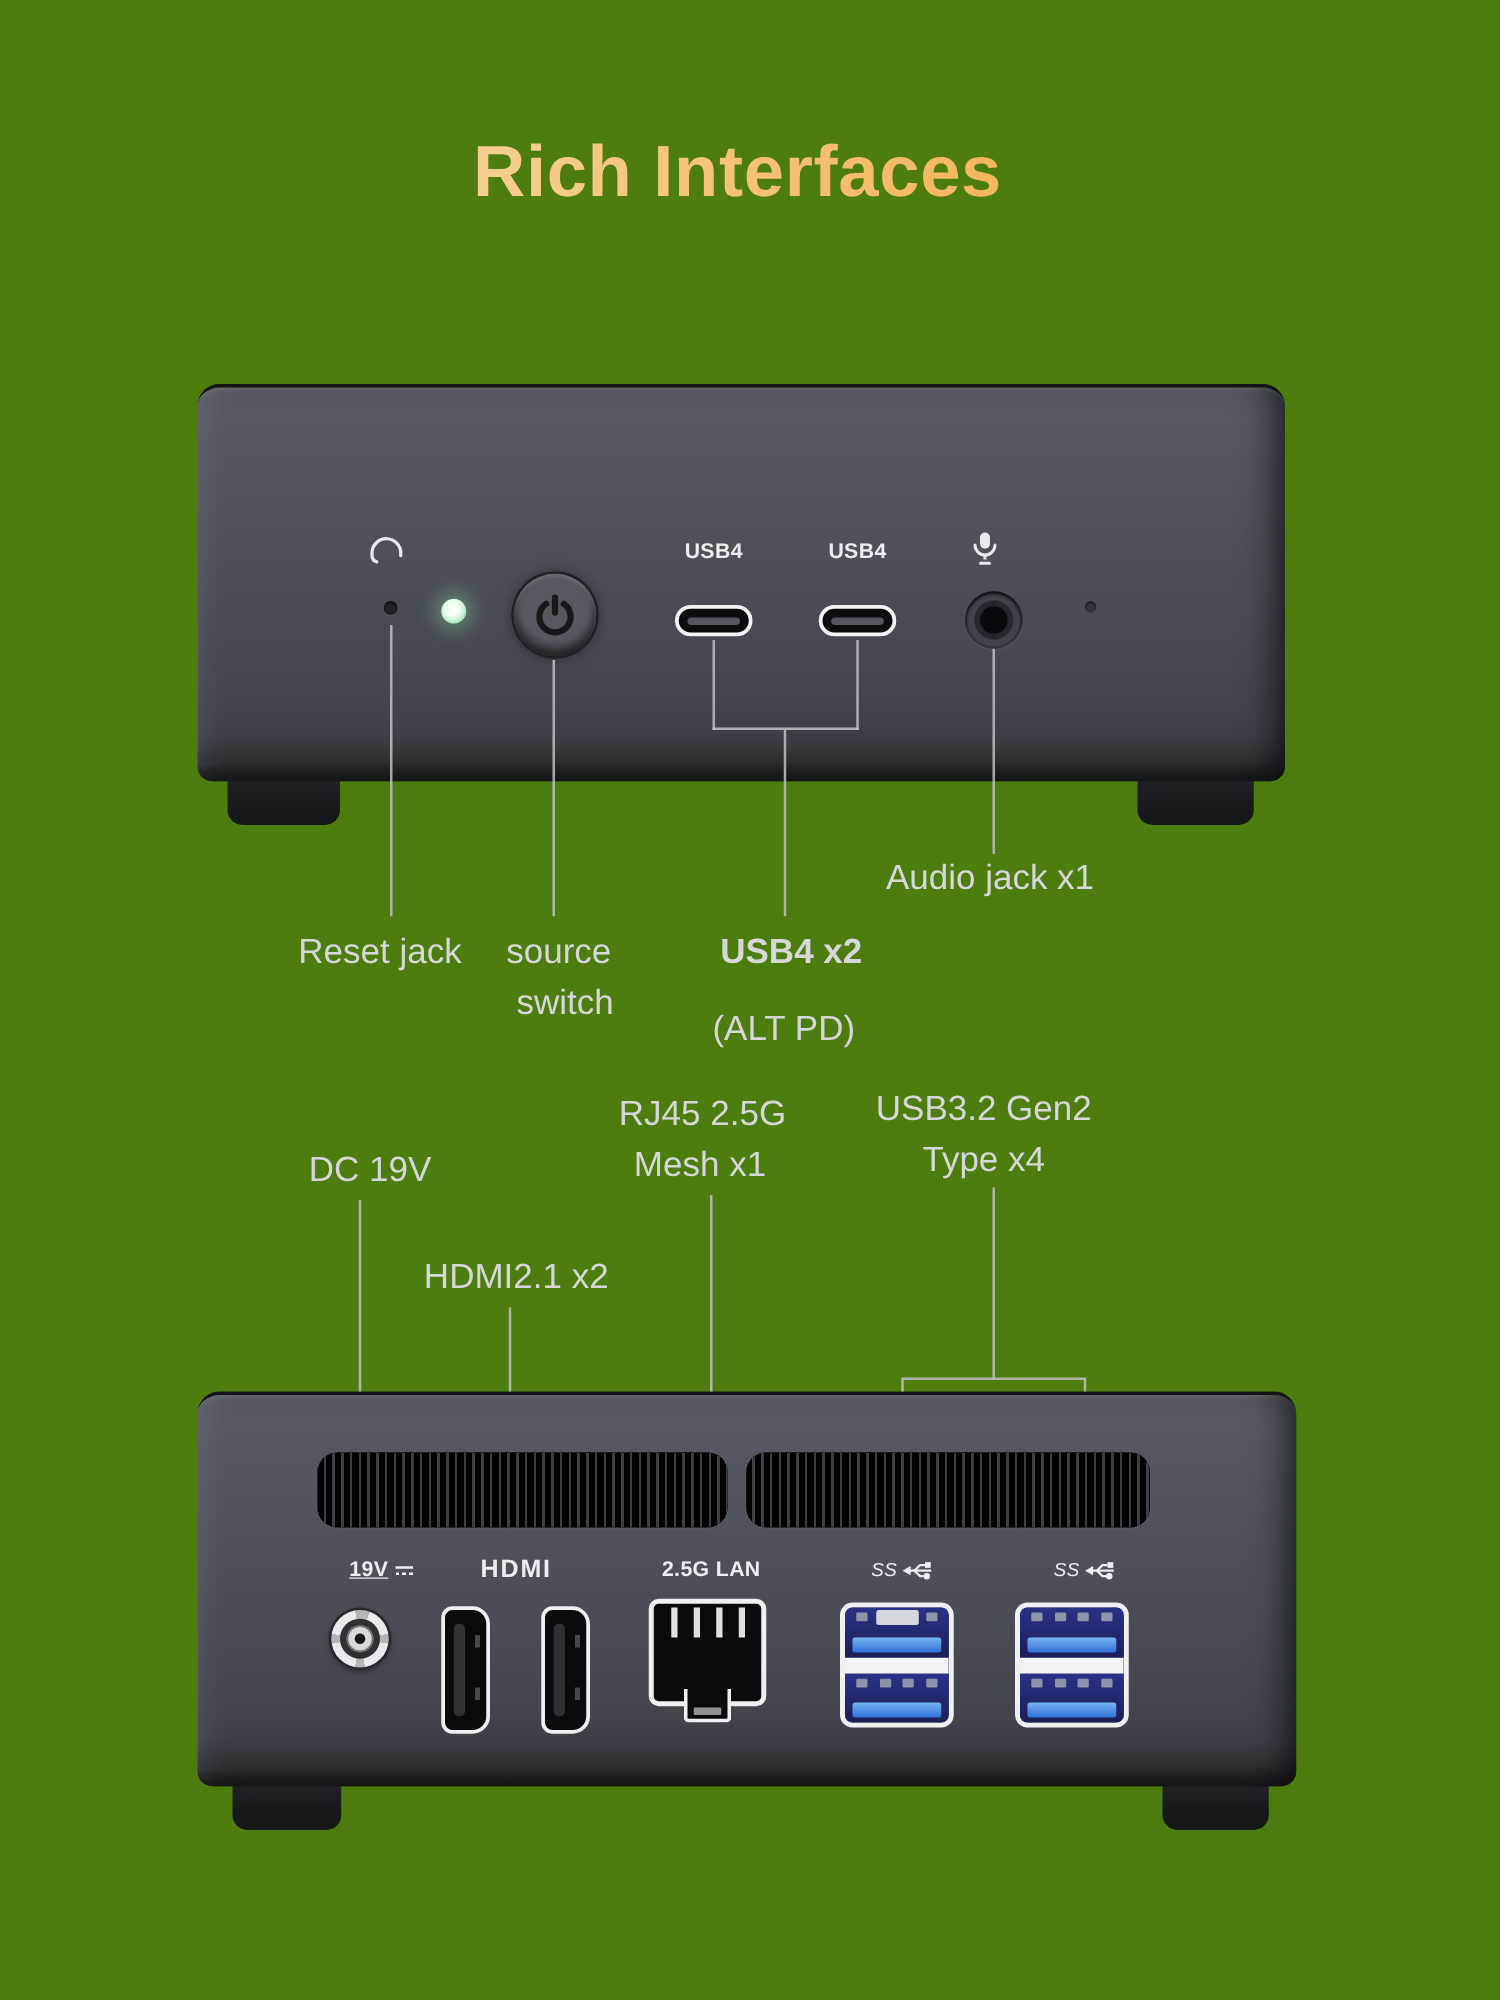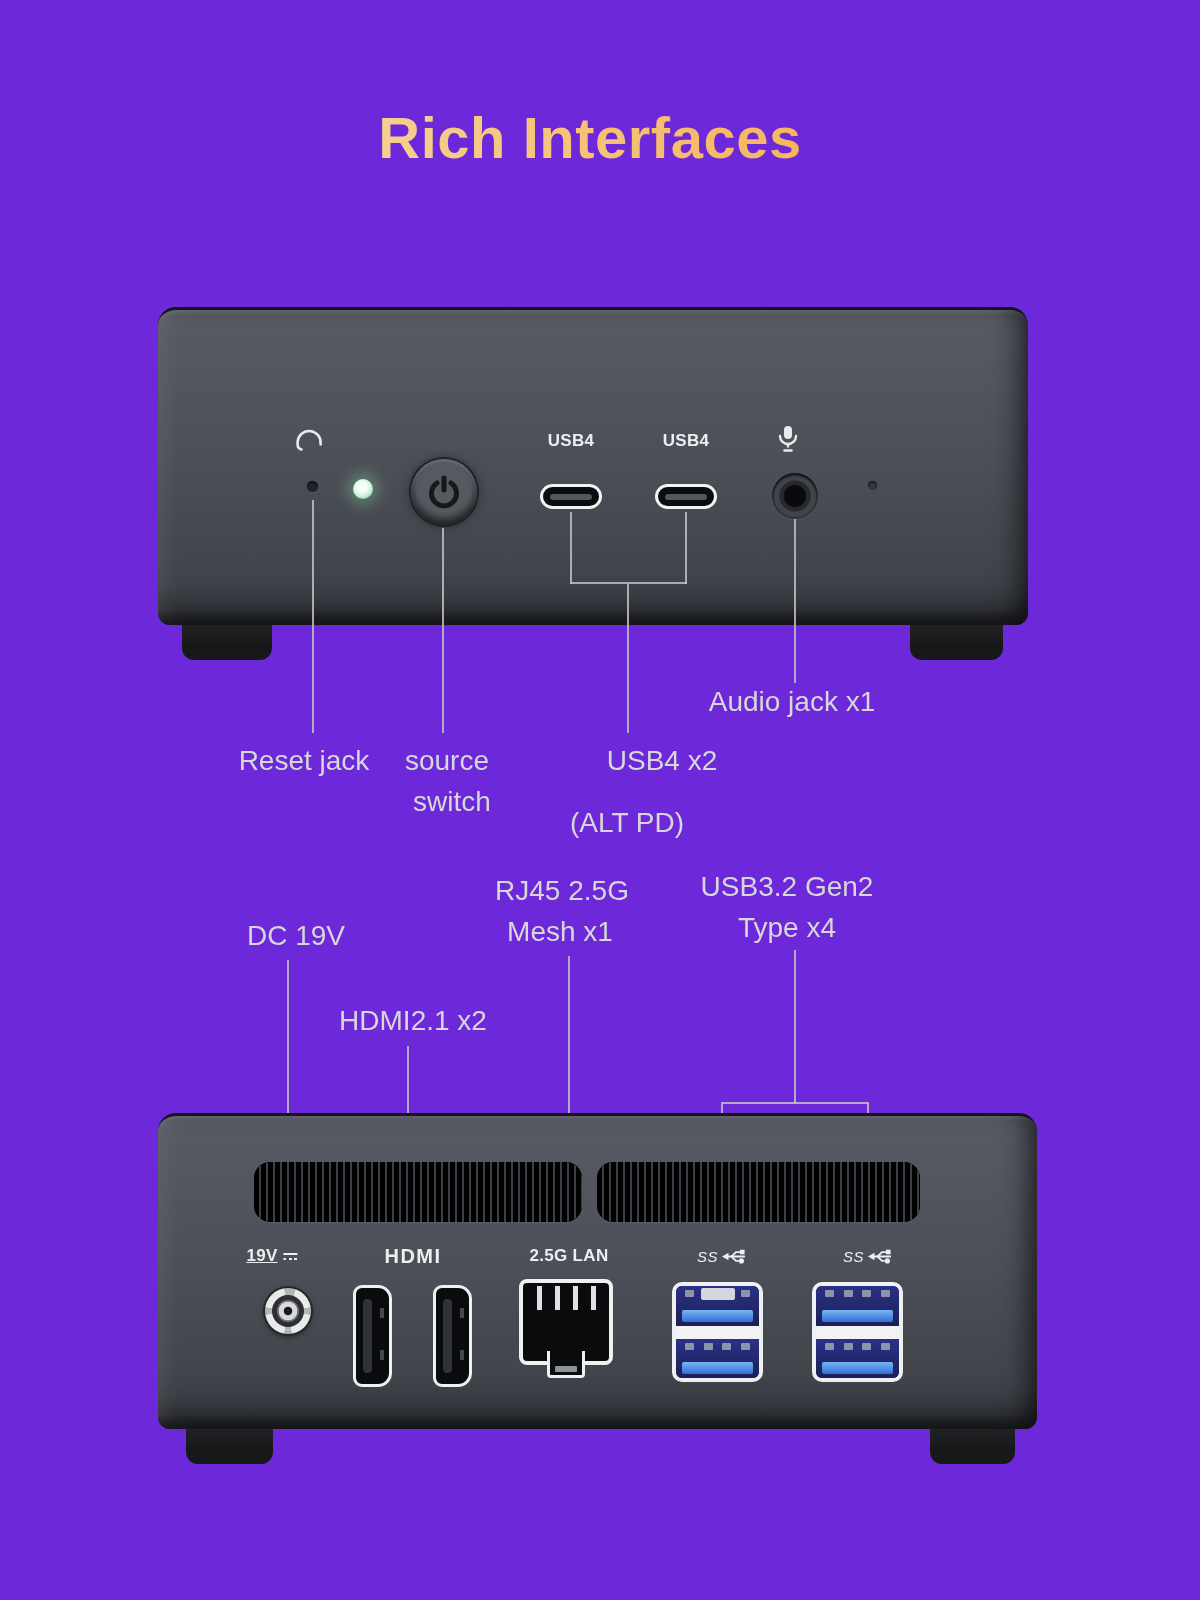--- a/index.html
+++ b/index.html
@@ -1,17 +1,17 @@
 <!DOCTYPE html>
 <html><head>
 <meta charset="utf-8">
 <style>
   html,body{margin:0;padding:0;background:#000;}
   body{width:1200px;height:1600px;overflow:hidden;font-family:"Liberation Sans",sans-serif;}
-  .canvas{position:relative;width:1200px;height:1600px;background:#6d28d9;}
+  .canvas{position:relative;width:1200px;height:1600px;background:#4d7c0f;}
 
   
   .title{
     position:absolute;left:0;top:104px;width:1180px;text-align:center;
     font-size:58px;font-weight:700;letter-spacing:.5px;color:#f5b95c;
   }
   @supports ((-webkit-background-clip:text)){
     .title{
       background:linear-gradient(90deg,#f6dcaa 12%,#f5a844 88%);
       -webkit-background-clip:text;background-clip:text;color:transparent;
@@ -158,21 +158,21 @@
   <div class="line" style="left:570px;top:512px;width:2px;height:72px;"></div>
   <div class="line" style="left:685px;top:512px;width:2px;height:72px;"></div>
   <div class="line" style="left:570px;top:582px;width:117px;height:2px;"></div>
   <div class="line" style="left:627px;top:584px;width:2px;height:149px;"></div>
   <div class="line" style="left:794px;top:519px;width:2px;height:164px;"></div>
 
   <div class="lbl" style="left:792px;top:702px;">Audio jack x1</div>
   <div class="lbl" style="left:304px;top:761px;">Reset jack</div>
   <div class="lbl" style="left:447px;top:761px;">source</div>
   <div class="lbl" style="left:452px;top:802px;">switch</div>
-  <div class="lbl" style="left:662px;top:761px;">USB4 x2</div>
+  <div class="lbl" style="left:633px;top:761px;font-weight:bold;">USB4 x2</div>
   <div class="lbl" style="left:627px;top:803px;margin-top:20px;">(ALT PD)</div>
 
   <div class="lbl" style="left:562px;top:891px;">RJ45 2.5G</div>
   <div class="lbl" style="left:560px;top:932px;">Mesh x1</div>
   <div class="lbl" style="left:787px;top:887px;">USB3.2 Gen2</div>
   <div class="lbl" style="left:787px;top:928px;text-align:right;">Type x4</div>
   <div class="lbl" style="left:296px;top:936px;">DC 19V</div>
   <div class="lbl" style="left:413px;top:1021px;">HDMI2.1 x2</div>
 
   <div class="line" style="left:287px;top:960px;width:2px;height:278px;"></div>
@@ -186,21 +186,21 @@
   <div class="line" style="left:721px;top:1104px;width:2px;height:134px;"></div>
   <div class="line" style="left:867px;top:1104px;width:2px;height:134px;"></div>
 
   <div class="foot" style="left:186px;top:1416px;width:87px;height:48px;"></div>
   <div class="foot" style="left:930px;top:1416px;width:85px;height:48px;"></div>
   <div class="device" style="left:158px;top:1113px;width:879px;height:313px;"></div>
 
   <div class="vent" style="left:254px;top:1162px;width:328px;"></div>
   <div class="vent" style="left:597px;top:1162px;width:323px;"></div>
 
-  <div class="pl" style="left:272px;top:1256px;text-decoration:underline;">
+  <div class="pl" style="left:305px;top:1256px;text-decoration:underline;">
     <span class="pl-row">
       <span>19V</span>
       <span class="dc-sym">
           <span class="s1"></span>
           <span class="s2"></span>
         </span>
     </span>
   </div>
   <div class="pl hdmi-word" style="left:413px;top:1256px;">HDMI</div>
   <div class="pl" style="left:569px;top:1256px;">2.5G LAN</div>

